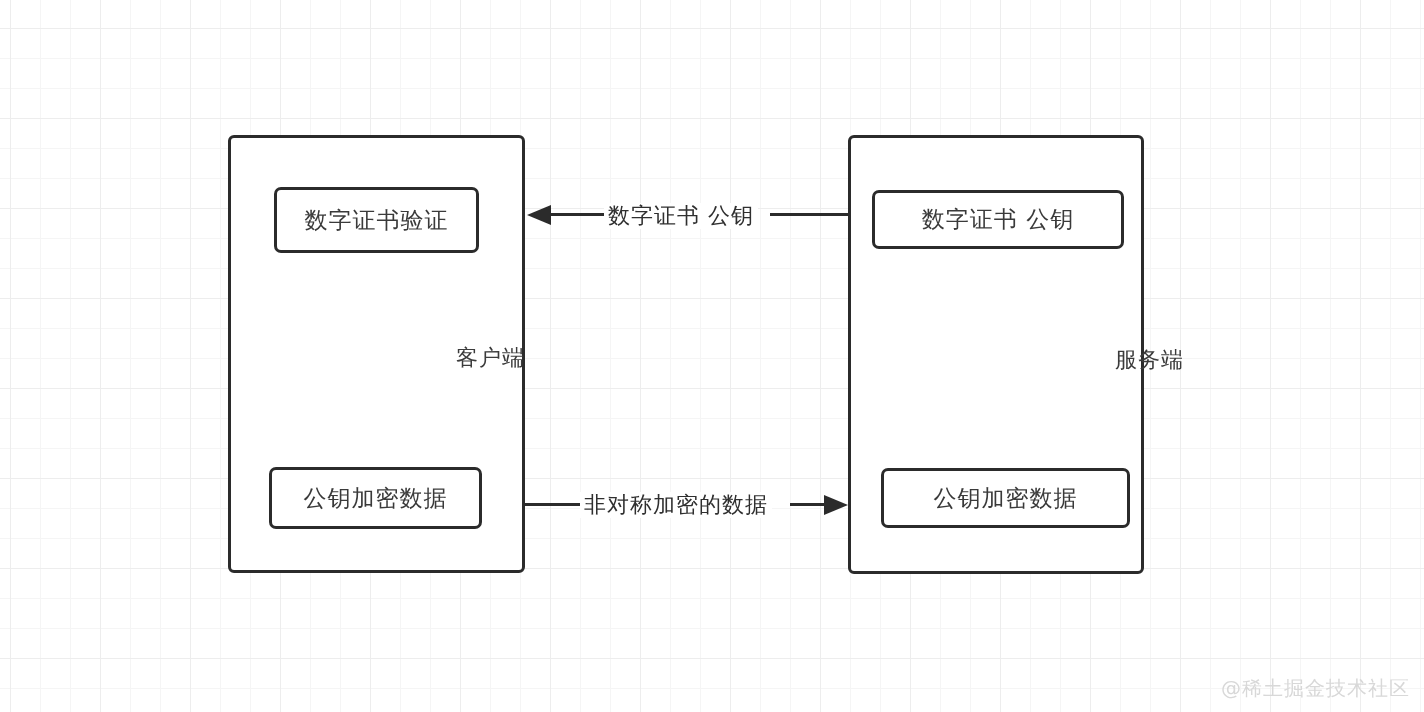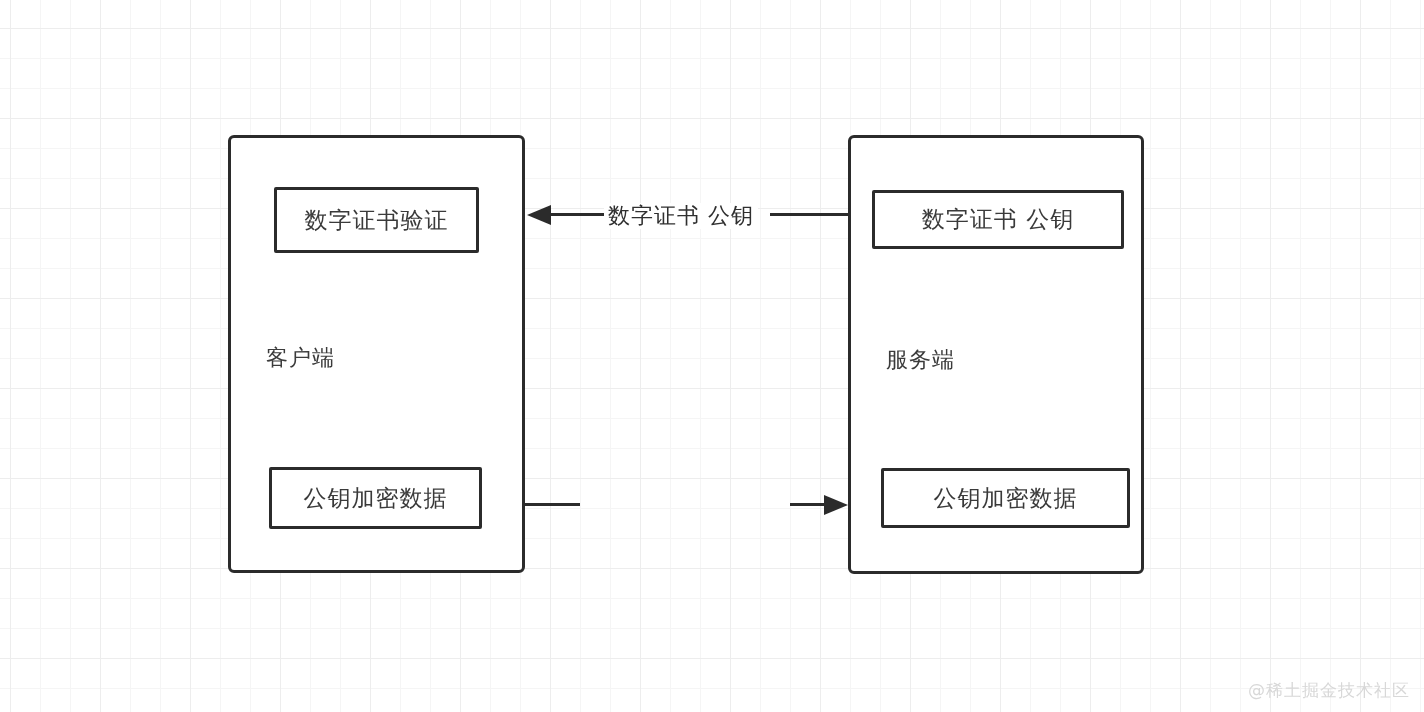--- a/index.html
+++ b/index.html
@@ -53,44 +53,43 @@
   #server-container {
     left: 848px;
     top: 135px;
     width: 296px;
     height: 439px;
   }
 
   
   .role-label {
     position: absolute;
-    text-align: left;
+    text-align: right;
     font-size: 22px;
     color: #3b3b3b;
     letter-spacing: 1px;
     white-space: nowrap;
-    padding-left: 38px;
   }
   #client-role-label {
     left: 228px;
     top: 343px;
     width: 297px;
   }
   #server-role-label {
     left: 848px;
     top: 345px;
     width: 336px;
   }
 
   
   .inner-box {
     position: absolute;
     box-sizing: border-box;
     border: 3.5px solid #2b2b2b;
-    border-radius: 2px;
+    border-radius: 7px;
     background: #ffffff;
     display: flex;
     align-items: center;
     justify-content: center;
     font-size: 23px;
     color: #3a3a3a;
     letter-spacing: 1px;
     white-space: nowrap;
   }
   #client-verify-box {
@@ -183,21 +182,21 @@
   #bottom-flow-label {
     left: 580px;
     top: 492px;
   }
 
   
   #watermark {
     position: absolute;
     right: 14px;
     bottom: 10px;
-    font-size: 17px;
+    font-size: 20px;
     color: #d8d8d8;
     letter-spacing: 1px;
     white-space: nowrap;
     margin-top: 28px;
   }
 </style>
 </head>
 <body>
 
 <div id="canvas">
@@ -217,18 +216,19 @@
   <div class="role-label" id="server-role-label">服务端</div>
 
   <div class="inner-box" id="server-decrypt-box">公钥加密数据</div>
 
   <div class="arrow-head" id="top-arrow-head"></div>
   <div class="flow-line" id="top-line-left"></div>
   <div class="flow-line" id="top-line-right"></div>
   <div class="flow-label" id="top-flow-label">数字证书 公钥</div>
 
   <div class="flow-line" id="bottom-line-left"></div>
+  <div class="flow-label" id="bottom-flow-label">非对称加密的数据</div>
   <div class="flow-line" id="bottom-line-right"></div>
   <div class="arrow-head" id="bottom-arrow-head"></div>
 
   <div id="watermark">@稀土掘金技术社区</div>
 
 </div>
 
 </body></html>

